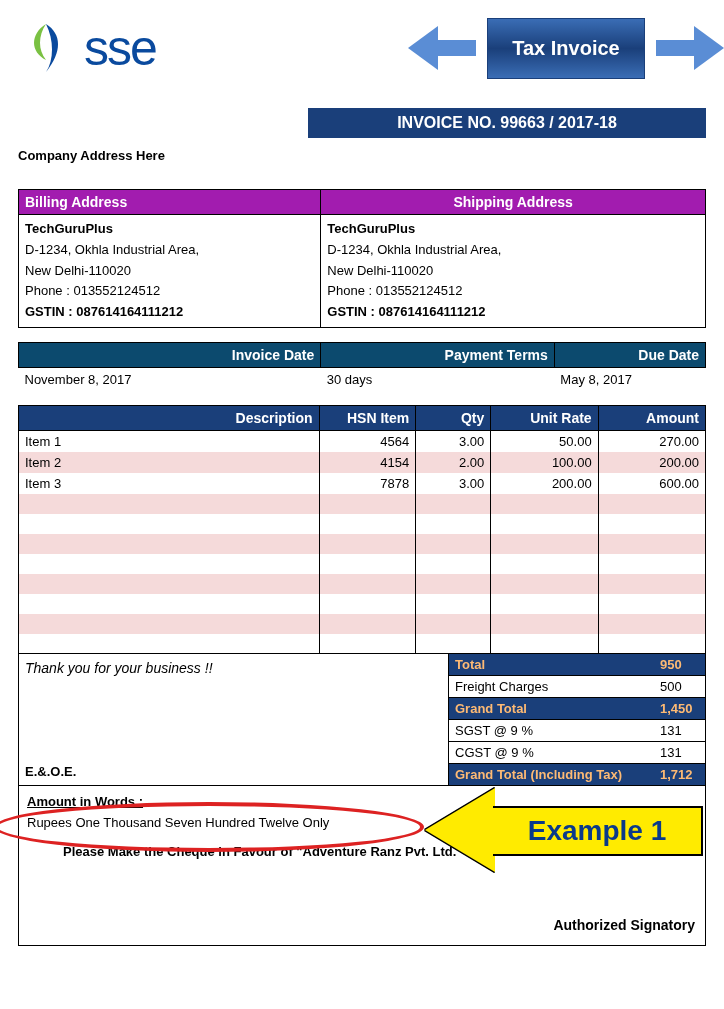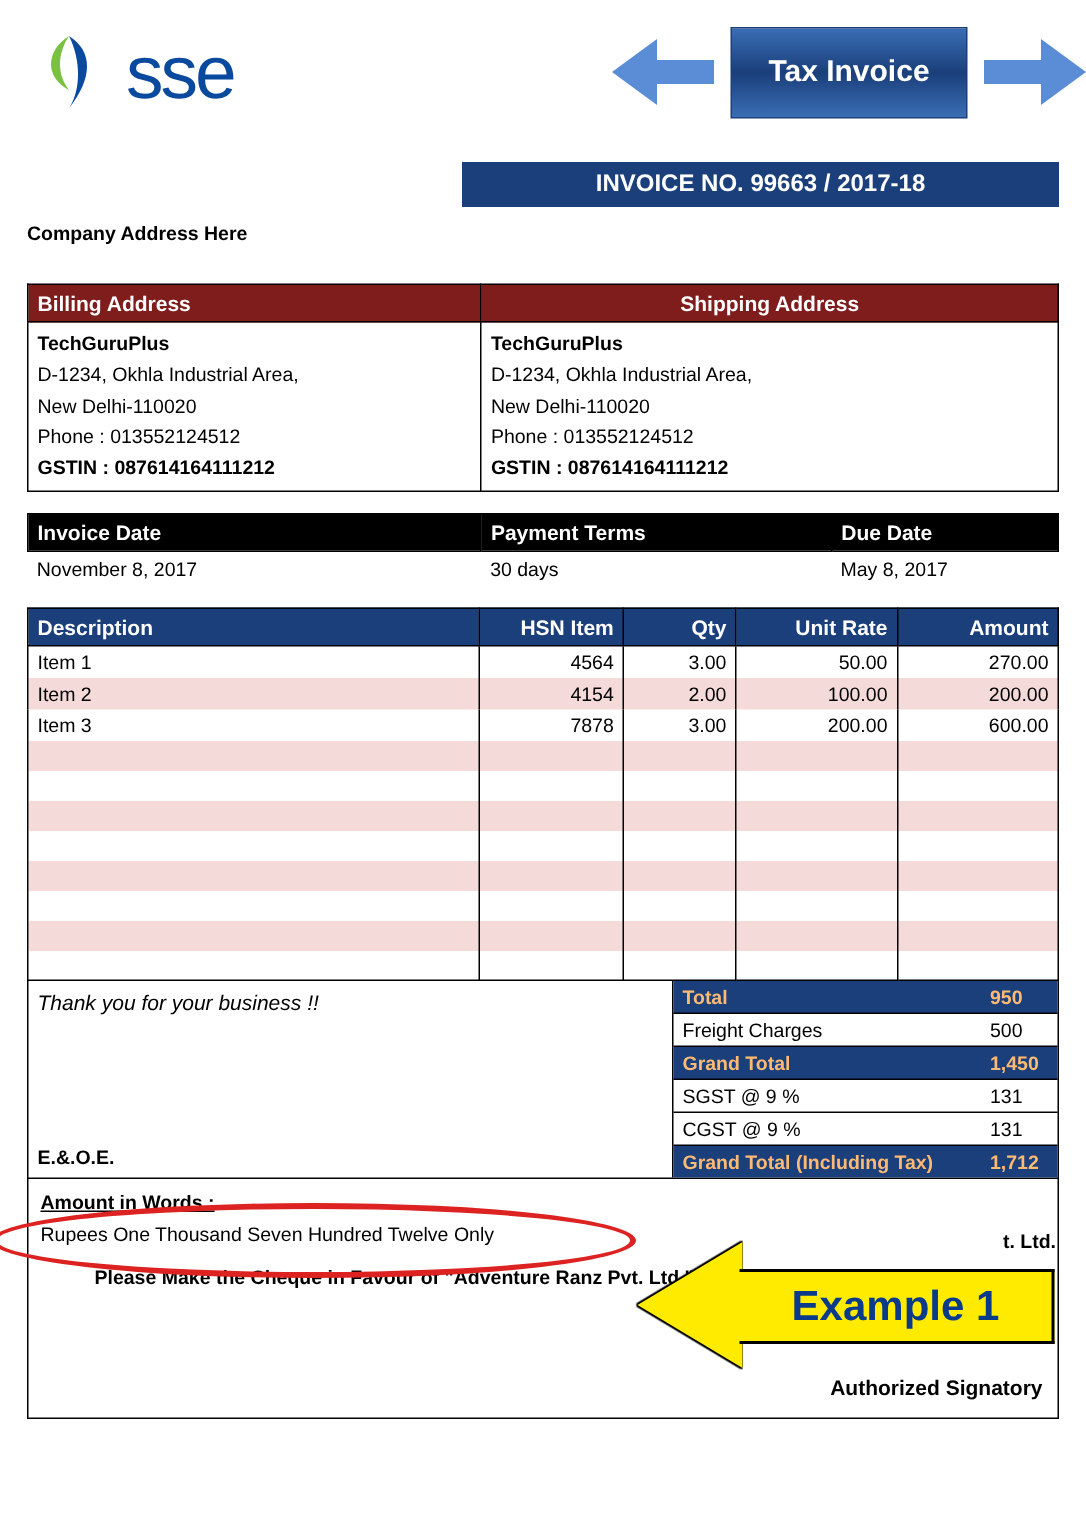--- a/index.html
+++ b/index.html
@@ -95,55 +95,55 @@
     font-size: 13px;
     margin-bottom: 26px;
   }
   table { border-collapse: collapse; width: 100%; }
   .addr-table td, .addr-table th {
     border: 1px solid #000;
     padding: 4px 6px;
     vertical-align: top;
   }
   .addr-table th {
-    background: #7f1d1d;
+    background: #a21caf;
     color: #fff;
     font-weight: bold;
     text-align: left;
     font-size: 14px;
   }
   .addr-table td {
     font-size: 13px;
     line-height: 1.6;
   }
   .shipping-head { text-align: center !important; }
   .meta-table { margin-top: 14px; }
   .meta-table th {
-    background: #000000;
+    background: #0c4a6e;
     color: #fff;
     font-weight: bold;
-    text-align: left;
+    text-align: right;
     padding: 4px 6px;
     border: 1px solid #000;
     font-size: 14px;
   }
   .meta-table td {
     padding: 4px 6px;
     font-size: 13px;
   }
   .items-table { margin-top: 14px; }
   .items-table th {
     background: #1a3f7a;
     color: #fff;
     font-weight: bold;
     padding: 4px 6px;
     border: 1px solid #000;
     font-size: 14px;
   }
-  .items-table th:first-child { text-align: left; }
+  .items-table th:first-child { text-align: right; }
   .items-table th:not(:first-child) { text-align: right; }
   .items-table td {
     padding: 3px 6px;
     font-size: 13px;
     border-left: 1px solid #000;
     border-right: 1px solid #000;
     height: 20px;
     margin-left: 12px;
   }
   .items-table td.num { text-align: right; }
@@ -207,21 +207,21 @@
     width: 430px;
     height: 50px;
     border: 4px solid #d22;
     border-radius: 50%;
     pointer-events: none;
     z-index: 5;
   }
   .example-arrow {
     position: absolute;
     left: 425px;
-    top: 826px;
+    top: 786px;
     z-index: 6;
     pointer-events: none;
     text-decoration: underline;
   }
   .example-arrow-shape {
     position: relative;
     width: 280px;
     height: 86px;
   }
   .arrow-head {

